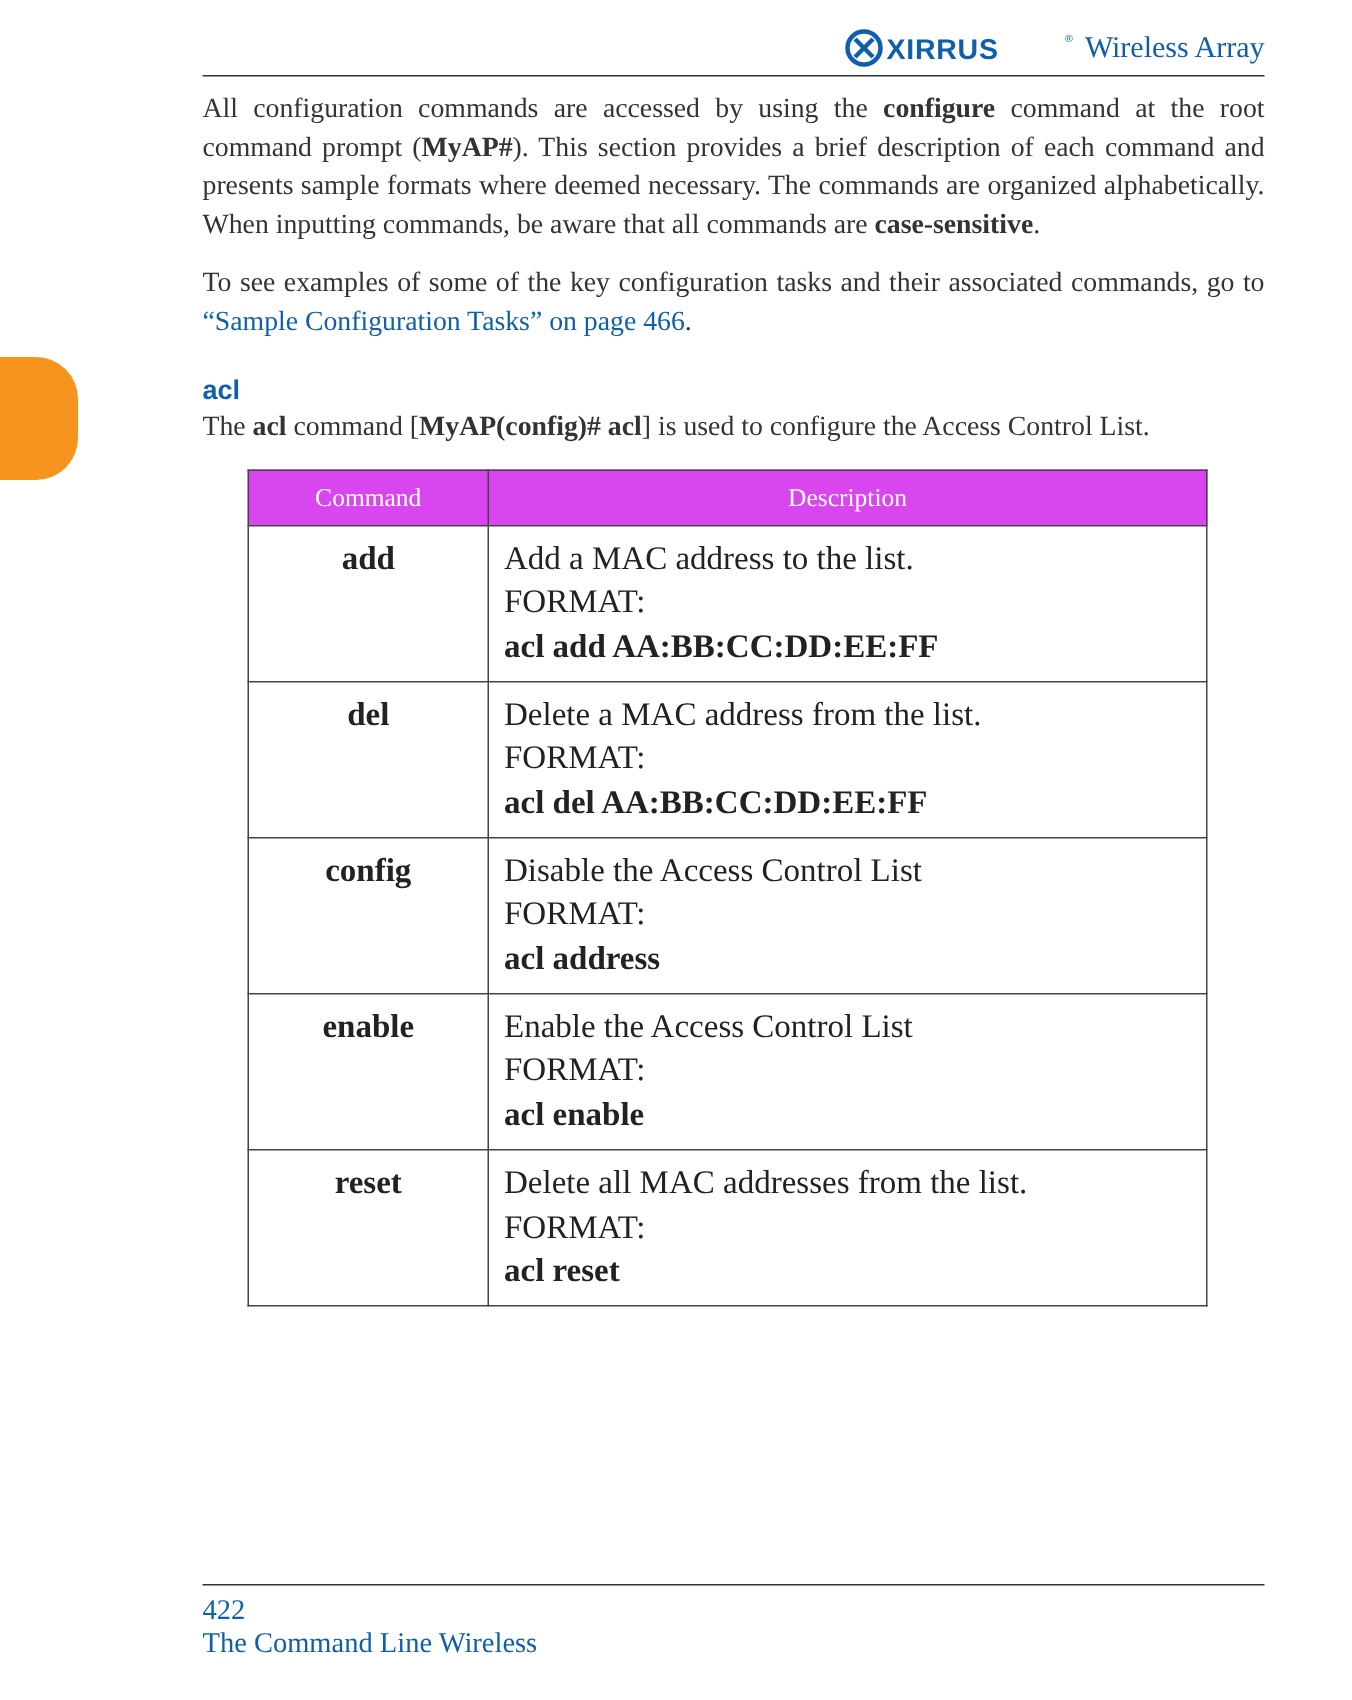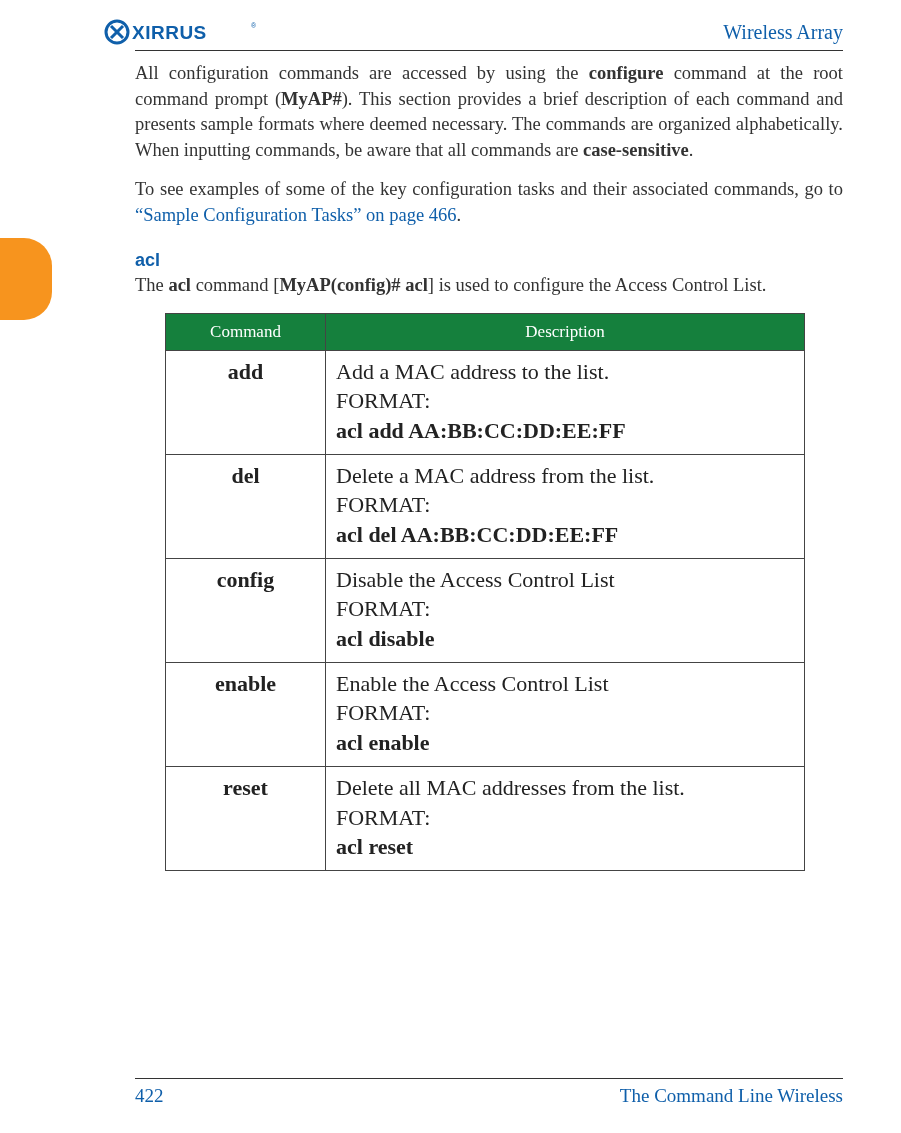--- a/index.html
+++ b/index.html
@@ -12,21 +12,21 @@
       position: relative;
       overflow: hidden;
     }
     .page {
       padding: 18px 58px 0 0;
       position: relative;
       height: 100%;
     }
     .logo-row {
       display: flex;
-      justify-content: space-between;
+      justify-content: flex-end;
       align-items: center;
       padding-left: 104px;
       margin-bottom: 4px;
     }
     .logo {
       width: 160px;
       height: 28px;
     }
     .doc-title {
       color: #0f5faa;
@@ -69,21 +69,21 @@
     }
     .tab-wrap {
       padding-left: 30px;
       margin-top: 14px;
     }
     table.cmd {
       border-collapse: collapse;
       width: 640px;
     }
     table.cmd th {
-      background: #15803d;
+      background: #d946ef;
       color: #fff;
       font-weight: normal;
       font-size: 17px;
       padding: 8px 10px;
       border: 1px solid #444;
       font-family: "Palatino Linotype", Palatino, Georgia, serif;
     }
     table.cmd th:first-child { width: 160px; }
     table.cmd td {
       border: 1px solid #444;
@@ -116,20 +116,21 @@
     }
     .foot-rule {
       border: none;
       border-top: 1px solid #333;
       margin-bottom: 6px;
     }
     .foot-row {
       display: flex;
       justify-content: space-between;
       align-items: baseline;
+      flex-direction: column;
     }
     .page-num {
       color: #0f5faa;
       font-size: 19px;
     }
     .chapter {
       color: #0f5faa;
       font-size: 19px;
     }
   </style>
@@ -187,21 +188,21 @@
                 <span class="desc-line">Delete a MAC address from the list.</span>
                 <span class="desc-line">FORMAT:</span>
                 <span class="desc-line bold">acl del AA:BB:CC:DD:EE:FF</span>
               </td>
             </tr>
             <tr>
               <td class="cmd-name">config</td>
               <td>
                 <span class="desc-line">Disable the Access Control List</span>
                 <span class="desc-line">FORMAT:</span>
-                <span class="desc-line bold">acl disable</span>
+                <span class="desc-line bold">acl address</span>
               </td>
             </tr>
             <tr>
               <td class="cmd-name">enable</td>
               <td>
                 <span class="desc-line">Enable the Access Control List</span>
                 <span class="desc-line">FORMAT:</span>
                 <span class="desc-line bold">acl enable</span>
               </td>
             </tr>

